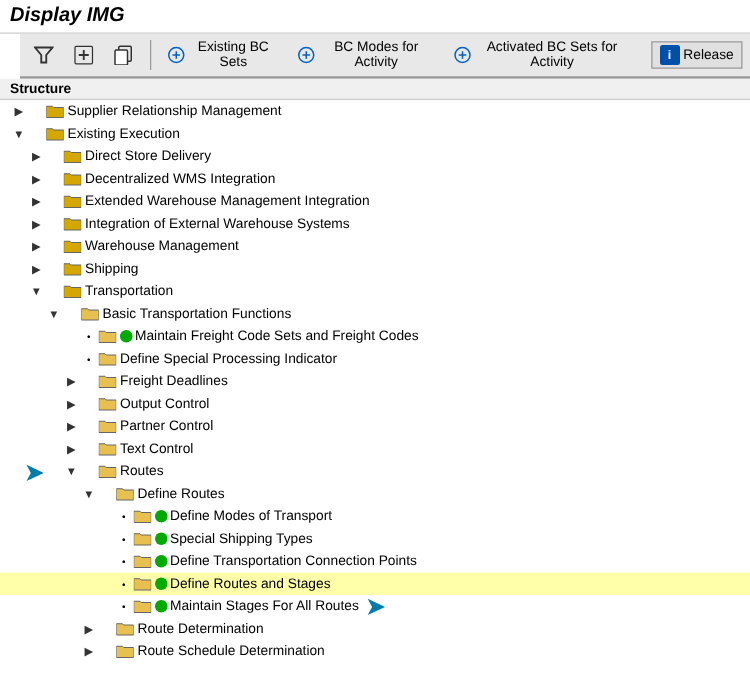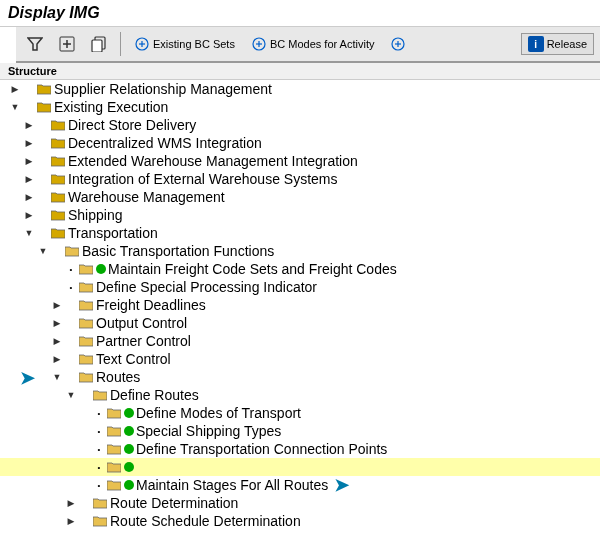--- a/index.html
+++ b/index.html
@@ -135,21 +135,21 @@
     .green-dot {
       width: 10px;
       height: 10px;
       background: #00aa00;
       border-radius: 50%;
       display: inline-block;
       margin-right: 2px;
       flex-shrink: 0;
     }
     .item-label {
-      font-size: 14px;
+      font-size: 11px;
       color: #000;
     }
     .bullet {
       width: 14px;
       display: inline-flex;
       align-items: center;
       justify-content: center;
       flex-shrink: 0;
       font-size: 8px;
     }
@@ -219,20 +219,21 @@
   </button>
 
   <button class="toolbar-btn">
     <span class="toolbar-icon">
       <svg width="14" height="14" viewBox="0 0 14 14">
           <circle cx="7" cy="7" r="6" fill="none" stroke="#0060cc" stroke-width="1.2"></circle>
           <line x1="4" y1="7" x2="10" y2="7" stroke="#0060cc" stroke-width="1.2"></line>
           <line x1="7" y1="4" x2="7" y2="10" stroke="#0060cc" stroke-width="1.2"></line>
         </svg>
     </span>
+    <span>Activated BC Sets for Activity</span>
   </button>
 
   <div style="flex:1"></div>
 
   <button class="release-btn">
     <span class="info-icon">i</span>
     <span>Release</span>
   </button>
 </div>
 
@@ -481,20 +482,21 @@
       <div class="tree-item highlighted" style="position: relative;">
         <span class="indent" style="width:78px;flex-shrink:0;"></span>
         <span class="expander"></span>
         <span class="bullet">•</span>
         <span class="tree-icon">
           <svg width="14" height="12" viewBox="0 0 14 12">
     <path d="M0,2 L0,11 L14,11 L14,3 L6,3 L5,2 Z" fill="#e8c050" stroke="#666" stroke-width="0.8"></path>
   </svg>
         </span>
         <span class="green-dot"></span>
+        <span class="item-label">Define Routes and Stages</span>
       </div>
       <div class="tree-item" style="position: relative;">
         <span class="indent" style="width:78px;flex-shrink:0;"></span>
         <span class="expander"></span>
         <span class="bullet">•</span>
         <span class="tree-icon">
           <svg width="14" height="12" viewBox="0 0 14 12">
     <path d="M0,2 L0,11 L14,11 L14,3 L6,3 L5,2 Z" fill="#e8c050" stroke="#666" stroke-width="0.8"></path>
   </svg>
         </span>

